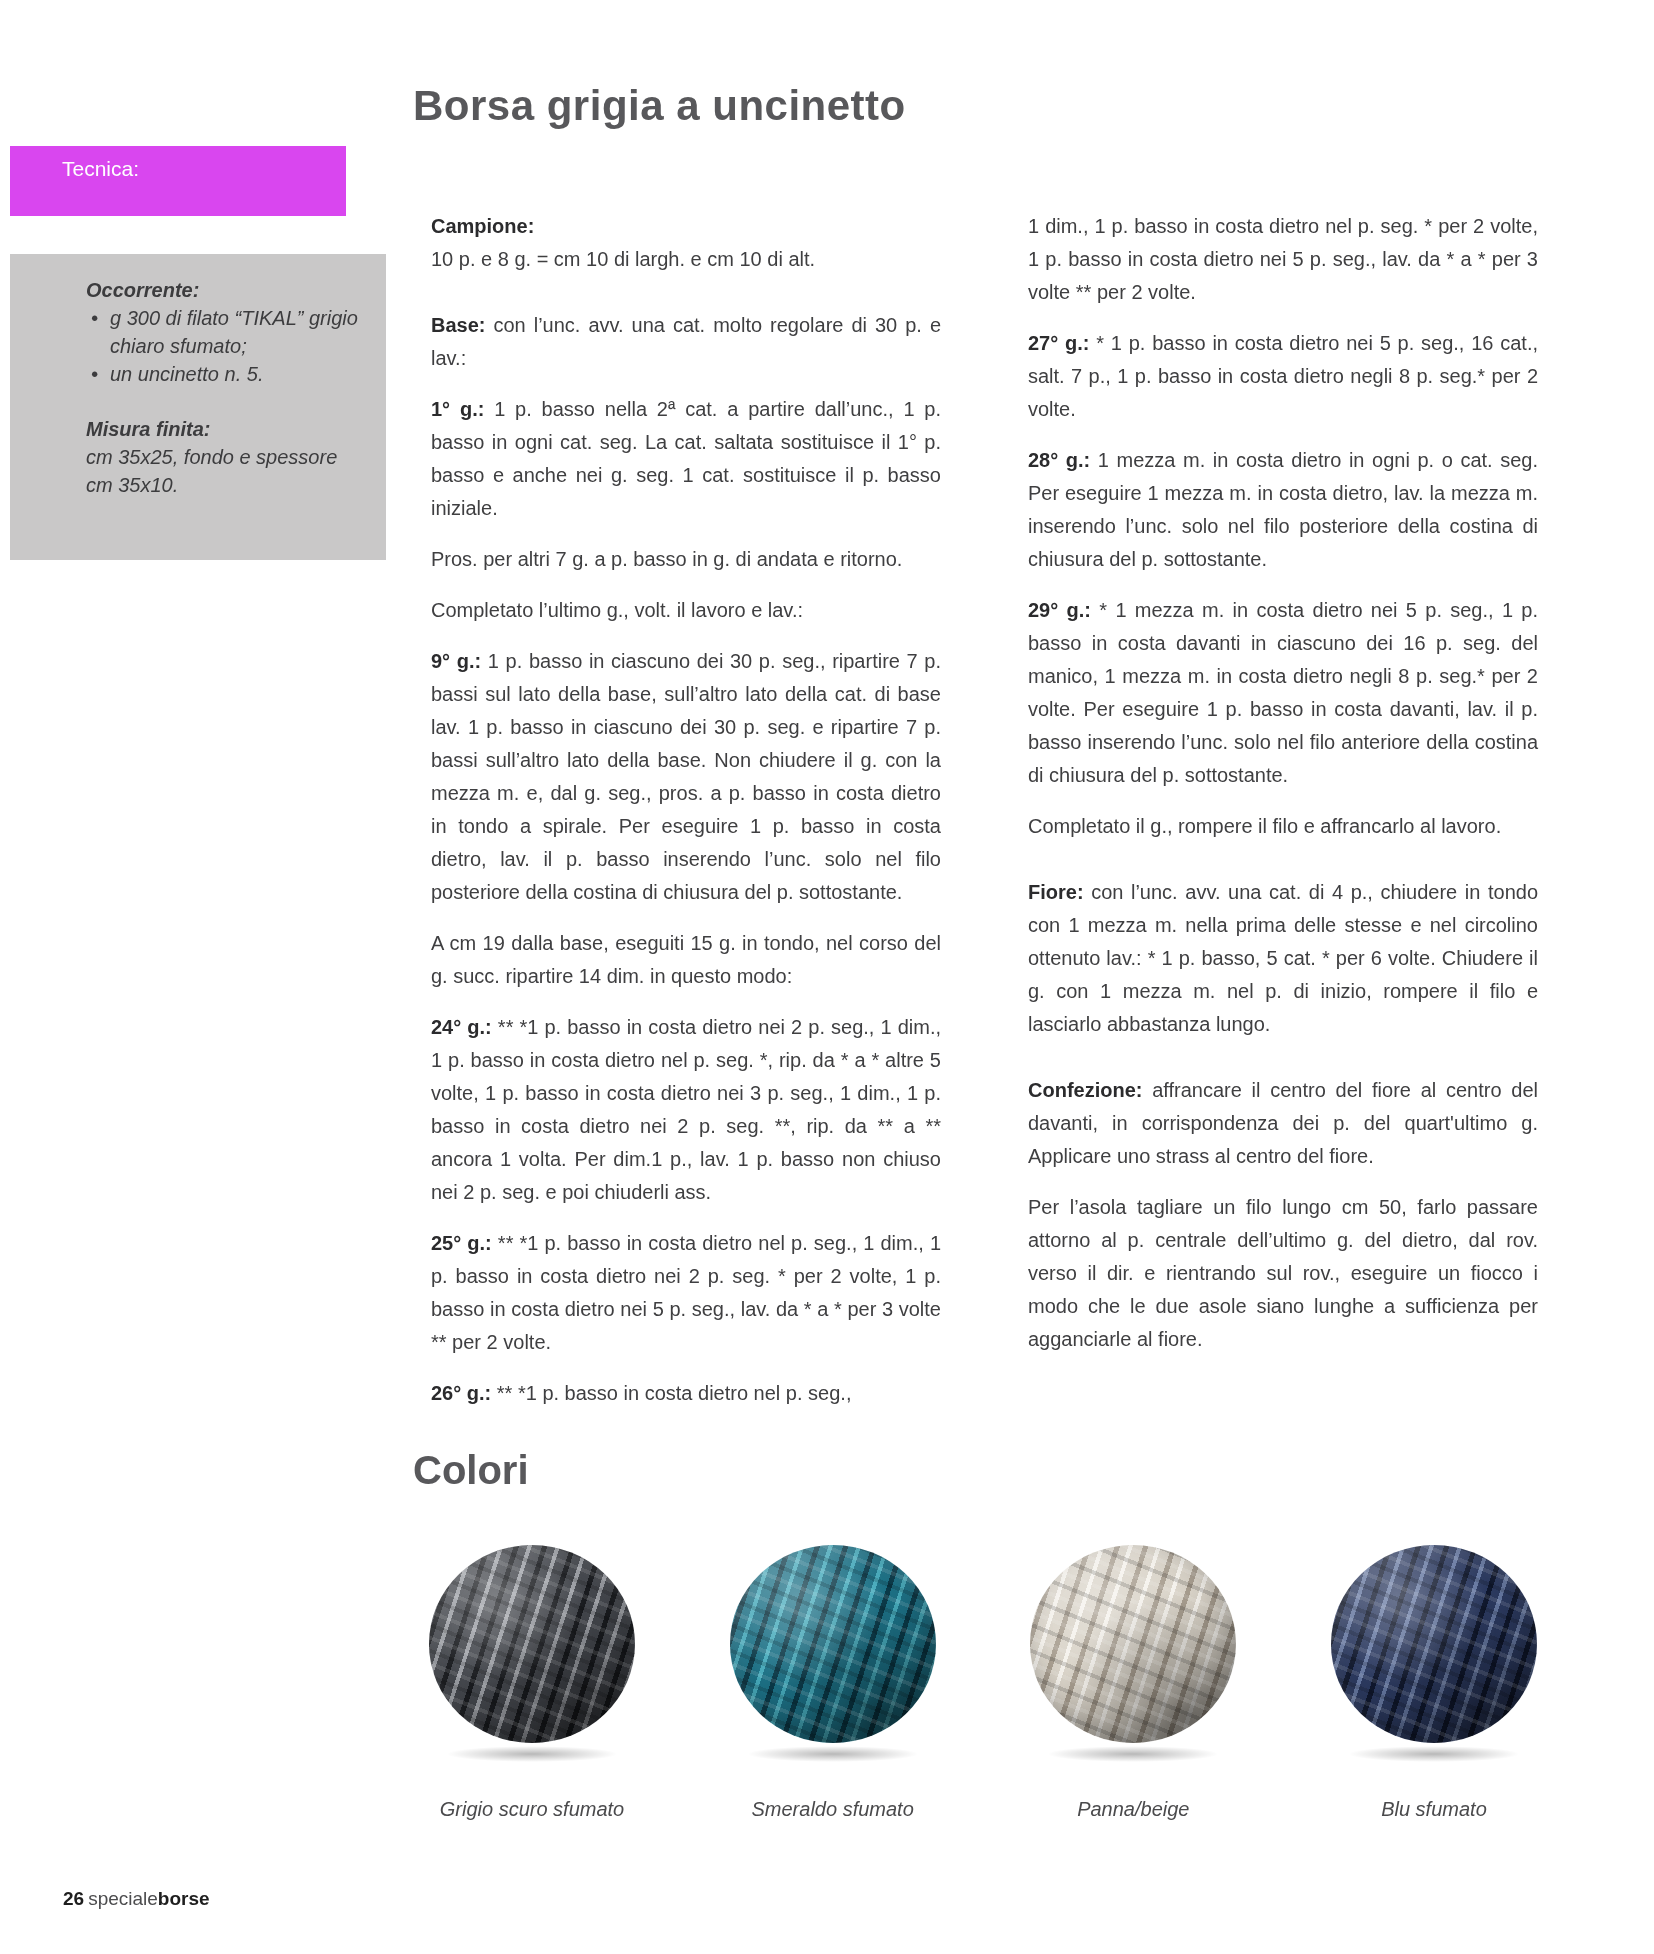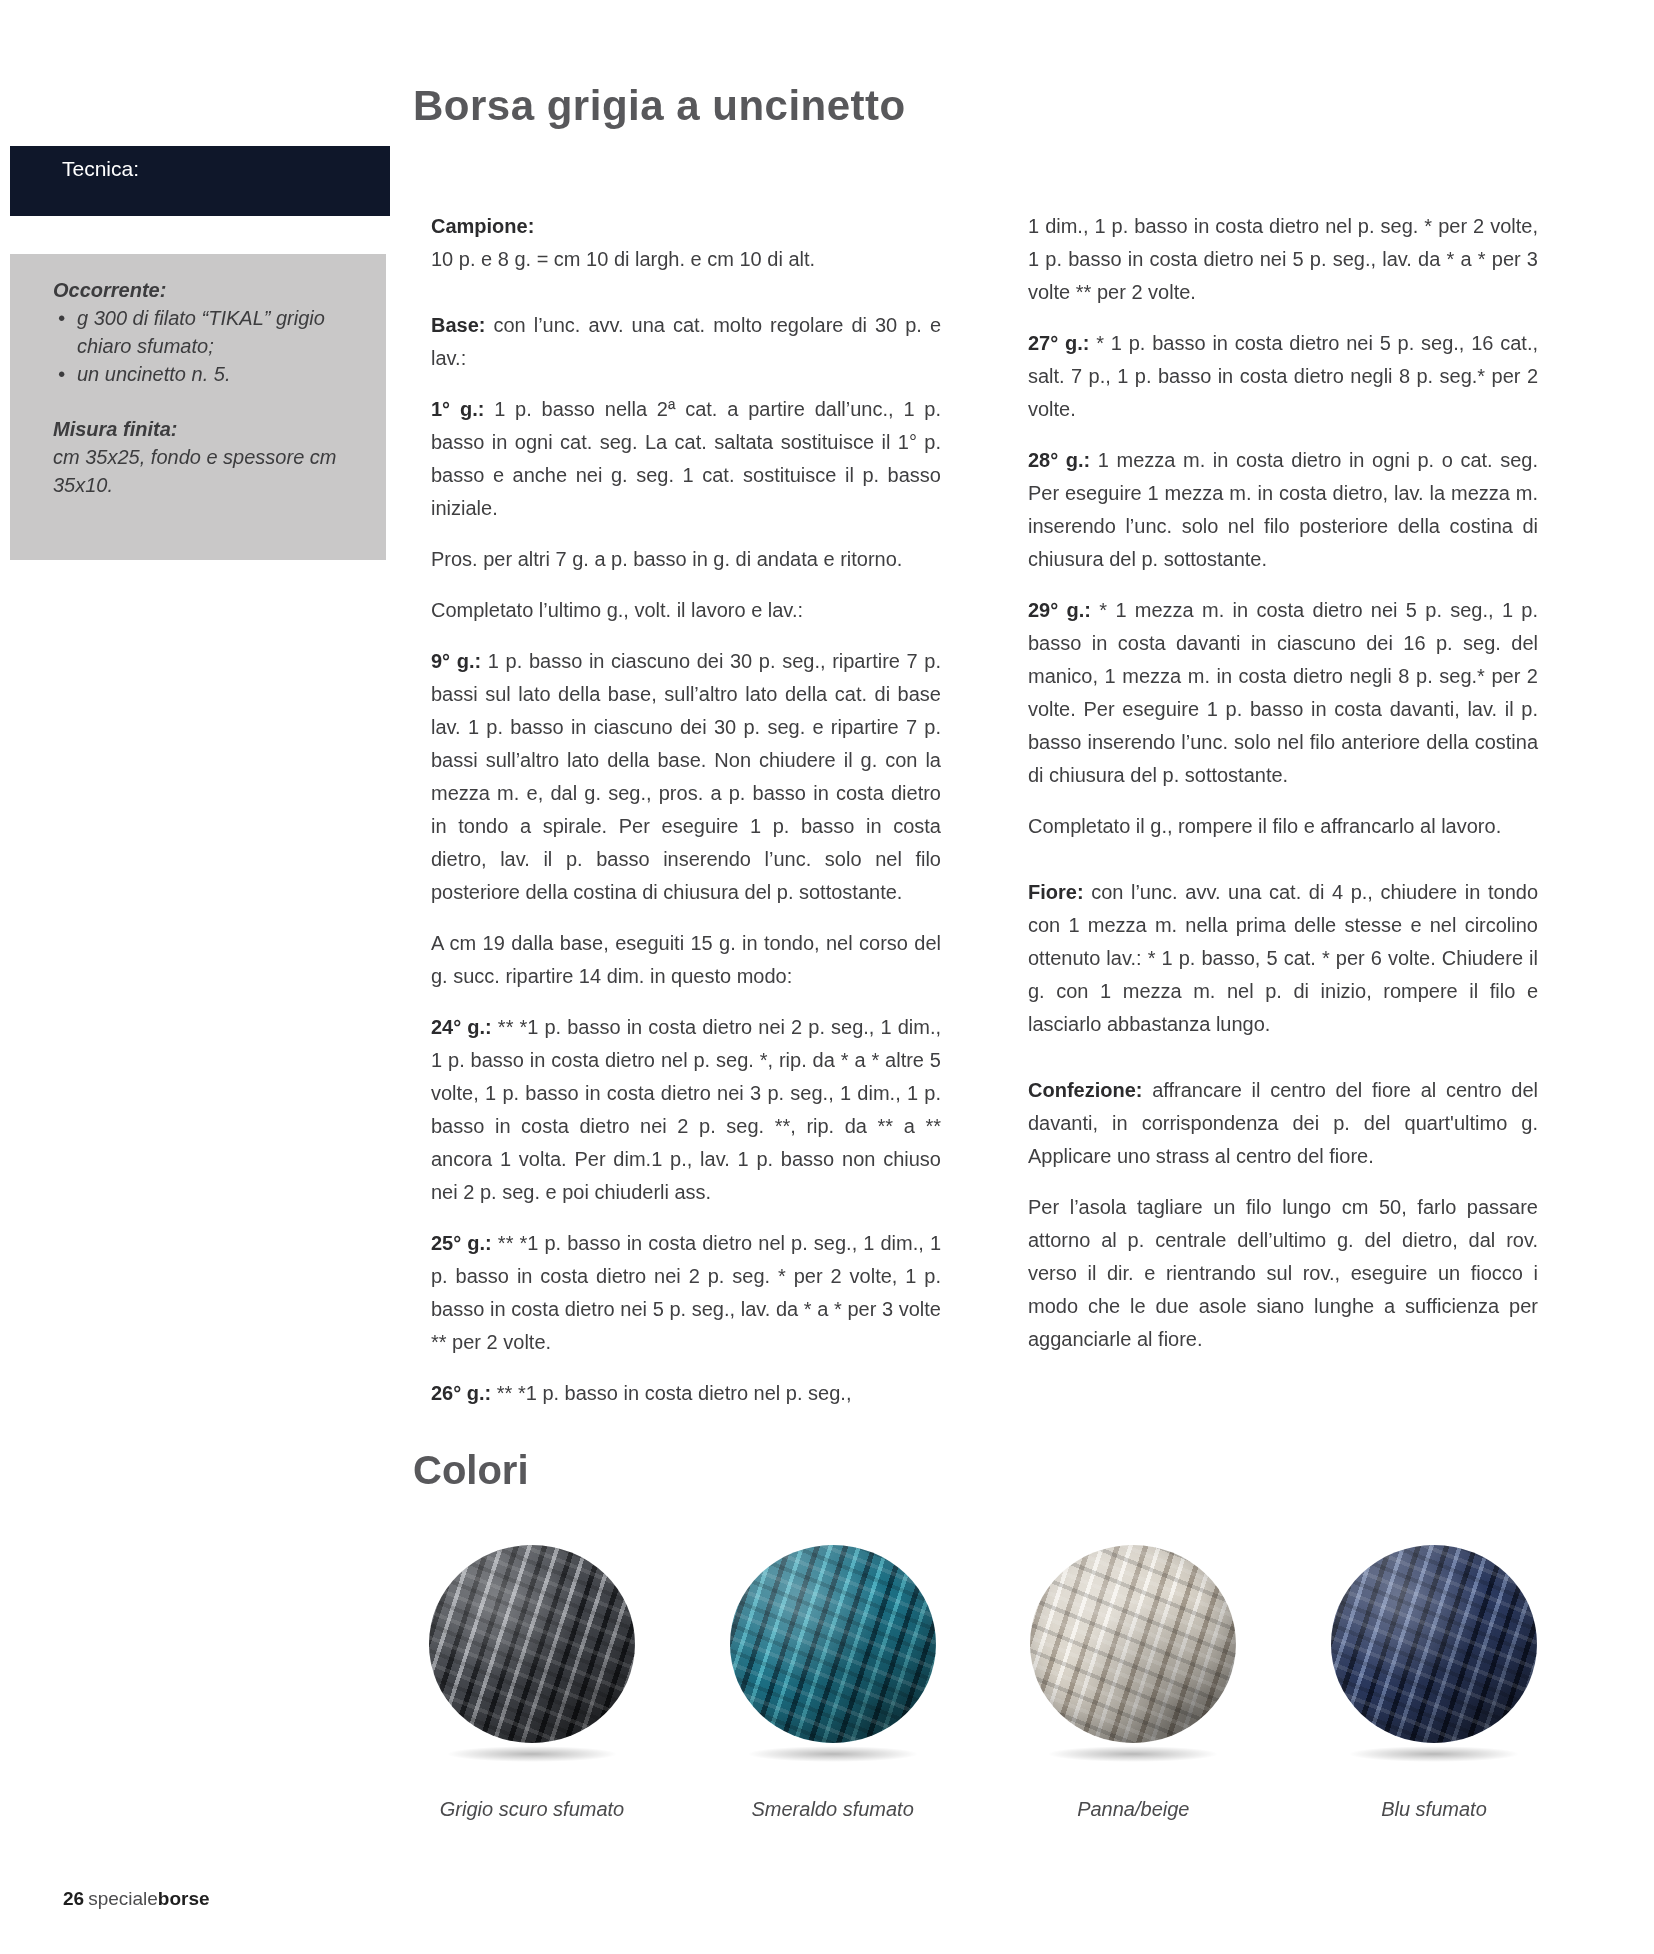--- a/index.html
+++ b/index.html
@@ -23,39 +23,39 @@
     font-weight: 700;
     color: #58585b;
     letter-spacing: 0.5px;
   }
 
   
   .tecnica-box {
     position: absolute;
     left: 10px;
     top: 146px;
-    width: 380px;
+    width: 336px;
     height: 70px;
-    background: #0f172a;
+    background: #d946ef;
     color: #ffffff;
     padding: 9px 10px 0 52px;
     font-size: 21px;
     line-height: 27px;
   }
   .tecnica-value { font-weight: 700; margin-top: 28px; }
 
   .occorrente-box {
     position: absolute;
     left: 10px;
     top: 254px;
     width: 376px;
     height: 306px;
     background: #c9c8c8;
     color: #3c3c3e;
-    padding: 22px 28px 0 43px;
+    padding: 22px 28px 0 76px;
     font-style: italic;
     font-size: 20px;
     line-height: 28px;
   }
   .side-heading { font-weight: 700; font-style: italic; }
   .bullets { list-style: none; }
   .bullets li { position: relative; padding-left: 24px; }
   .bullets li::before { content: "•"; position: absolute; left: 5px; }
   .misura-block { margin-top: 27px; }
 

